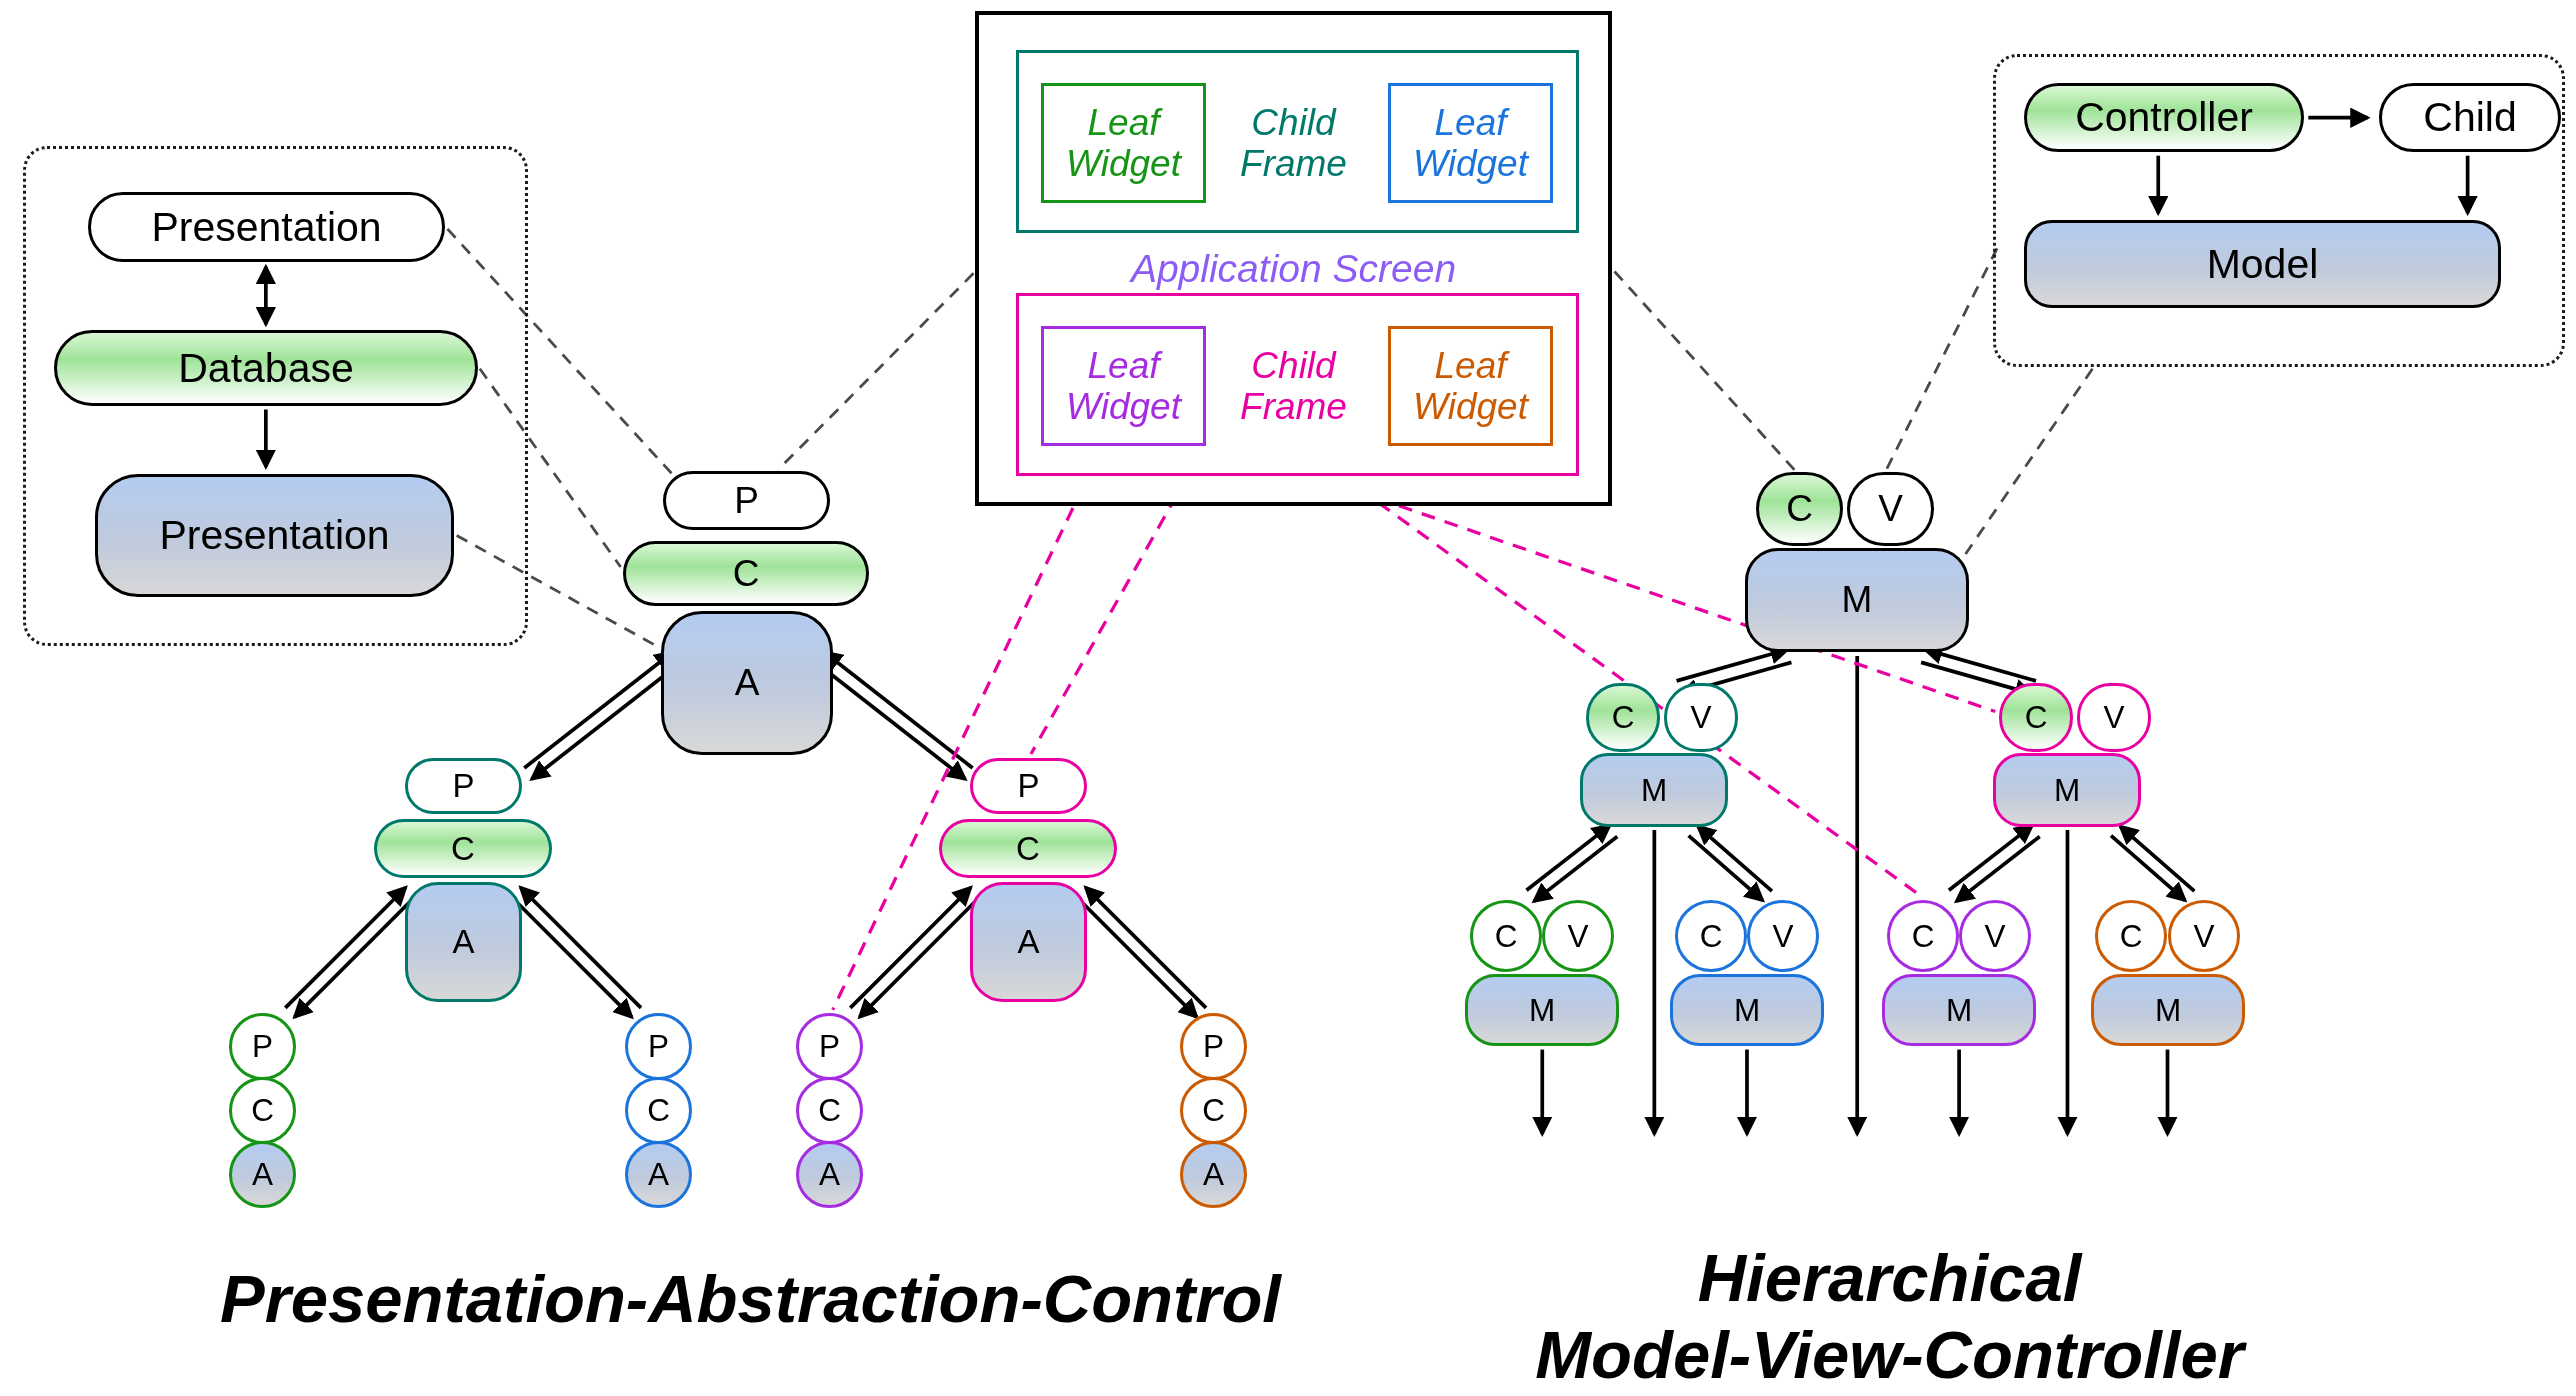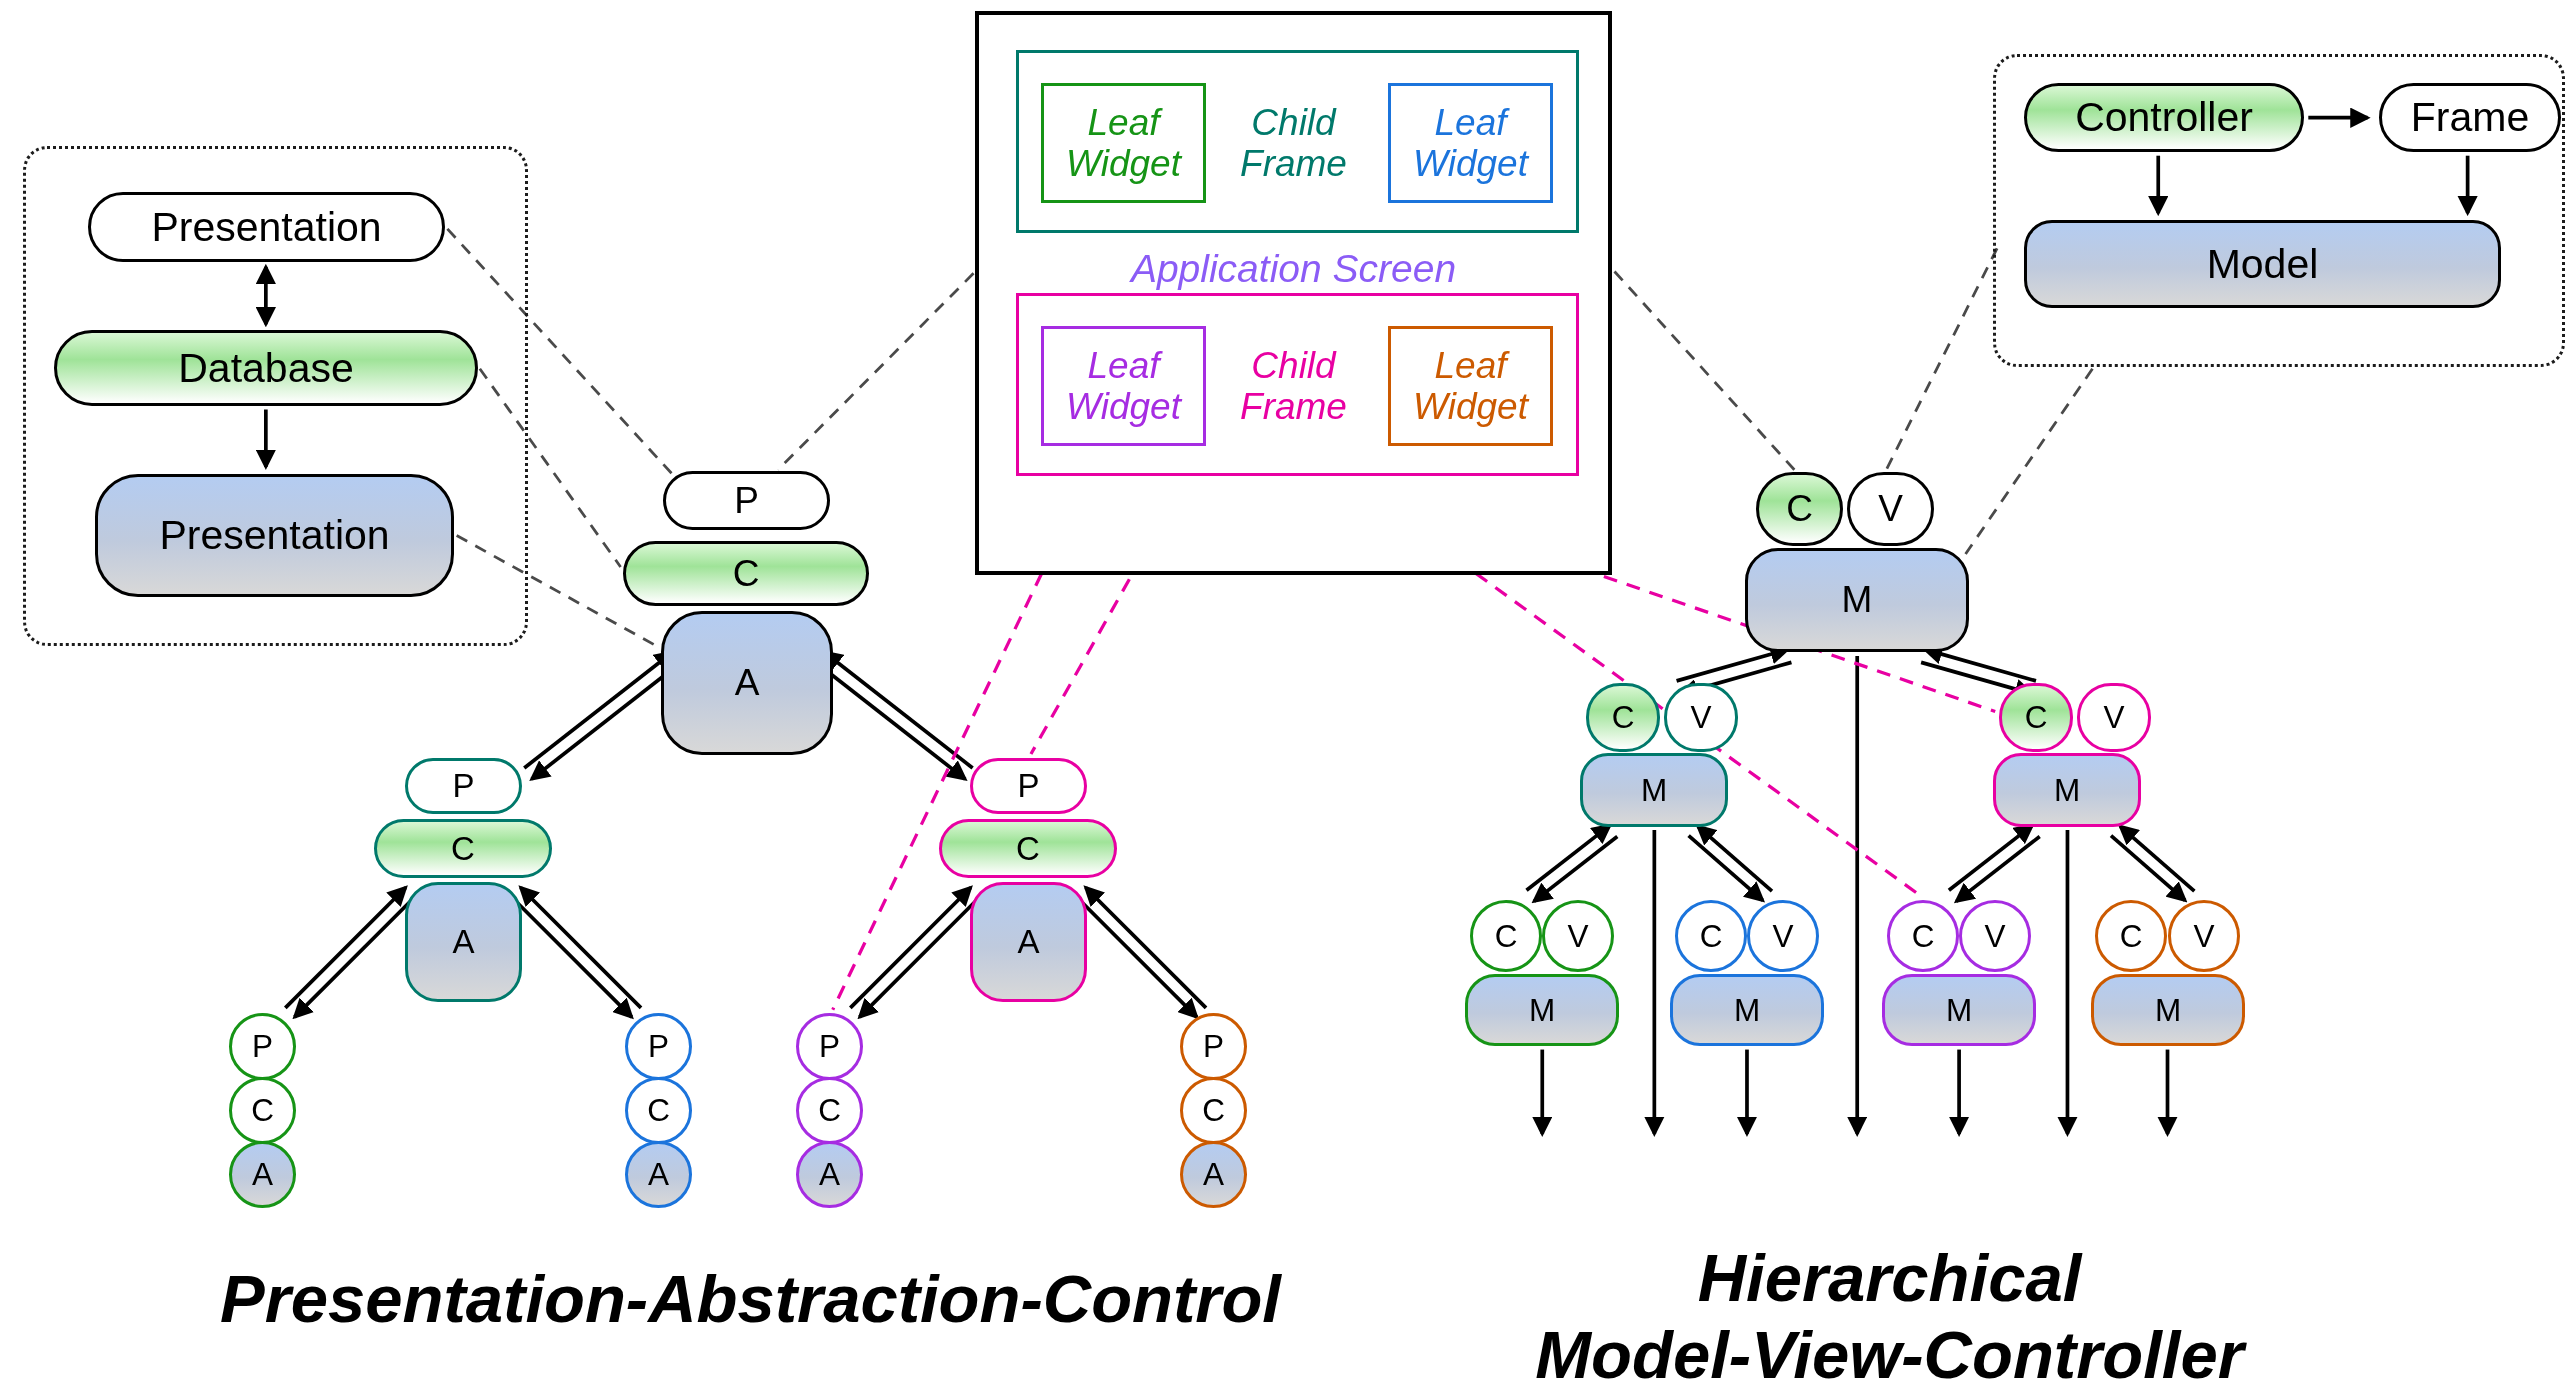--- a/index.html
+++ b/index.html
@@ -112,37 +112,37 @@
       <line x1="1412" y1="512" x2="2154" y2="768"></line>
       <line x1="1446" y1="512" x2="2072" y2="966"></line>
     </g>
   </svg>
 
   <div class="dotted-box" style="left:23px;top:146px;width:505px;height:500px"></div>
   <div class="node pill fs44" style="left:88px;top:192px;width:357px;height:70px">Presentation</div>
   <div class="node pill fs44 grad-green" style="left:54px;top:330px;width:424px;height:76px">Database</div>
   <div class="node fs44 grad-blue" style="left:95px;top:474px;width:359px;height:123px;border-radius:43px">Presentation</div>
 
-  <div style="position:absolute;left:975px;top:11px;width:637px;height:564px;border:4.6px solid #000;background:#fff">
+  <div style="position:absolute;left:975px;top:11px;width:637px;height:495px;border:4.6px solid #000;background:#fff">
     <div style="position:absolute;left:37px;top:35px;width:563px;height:183px;border:3.7px solid #00796b">
       <div class="widget b-green t-green" style="left:22px;top:30px;width:165px;height:120px">Leaf Widget</div>
       <div class="frame-label t-teal" style="left:196px;top:30px;width:157px;height:120px">Child Frame</div>
       <div class="widget b-blue t-blue" style="left:369px;top:30px;width:165px;height:120px">Leaf Widget</div>
     </div>
     <div style="position:absolute;left:0;top:232px;width:100%;text-align:center;font-style:italic;font-size:39px;color:#8b5cf6">Application Screen</div>
     <div style="position:absolute;left:37px;top:278px;width:563px;height:183px;border:3.7px solid #e800a2">
       <div class="widget b-violet t-violet" style="left:22px;top:30px;width:165px;height:120px">Leaf Widget</div>
       <div class="frame-label t-magenta" style="left:196px;top:30px;width:157px;height:120px">Child Frame</div>
       <div class="widget b-orange t-orange" style="left:369px;top:30px;width:165px;height:120px">Leaf Widget</div>
     </div>
   </div>
 
   <div class="dotted-box" style="left:1993px;top:54px;width:572px;height:313px"></div>
   <div class="node pill fs44 grad-green" style="left:2024px;top:83px;width:280px;height:69px">Controller</div>
-  <div class="node pill fs44" style="left:2379px;top:83px;width:182px;height:69px">Frame</div>
+  <div class="node pill fs44" style="left:2379px;top:83px;width:182px;height:69px">Child</div>
   <div class="node fs44 grad-blue" style="left:2024px;top:220px;width:477px;height:88px;border-radius:28px">Model</div>
 
   <div class="node pill fs40" style="left:663px;top:471px;width:167px;height:59px">P</div>
   <div class="node pill fs40 grad-green" style="left:623px;top:541px;width:246px;height:65px">C</div>
   <div class="node fs40 grad-blue" style="left:661px;top:611px;width:172px;height:144px;border-radius:41px">A</div>
 
   <div class="node pill fs36 b-teal" style="left:405px;top:758px;width:117px;height:56px">P</div>
   <div class="node pill fs36 b-teal grad-green" style="left:374px;top:819px;width:178px;height:59px">C</div>
   <div class="node fs36 b-teal grad-blue" style="left:405px;top:882px;width:117px;height:120px;border-radius:33px">A</div>
 

